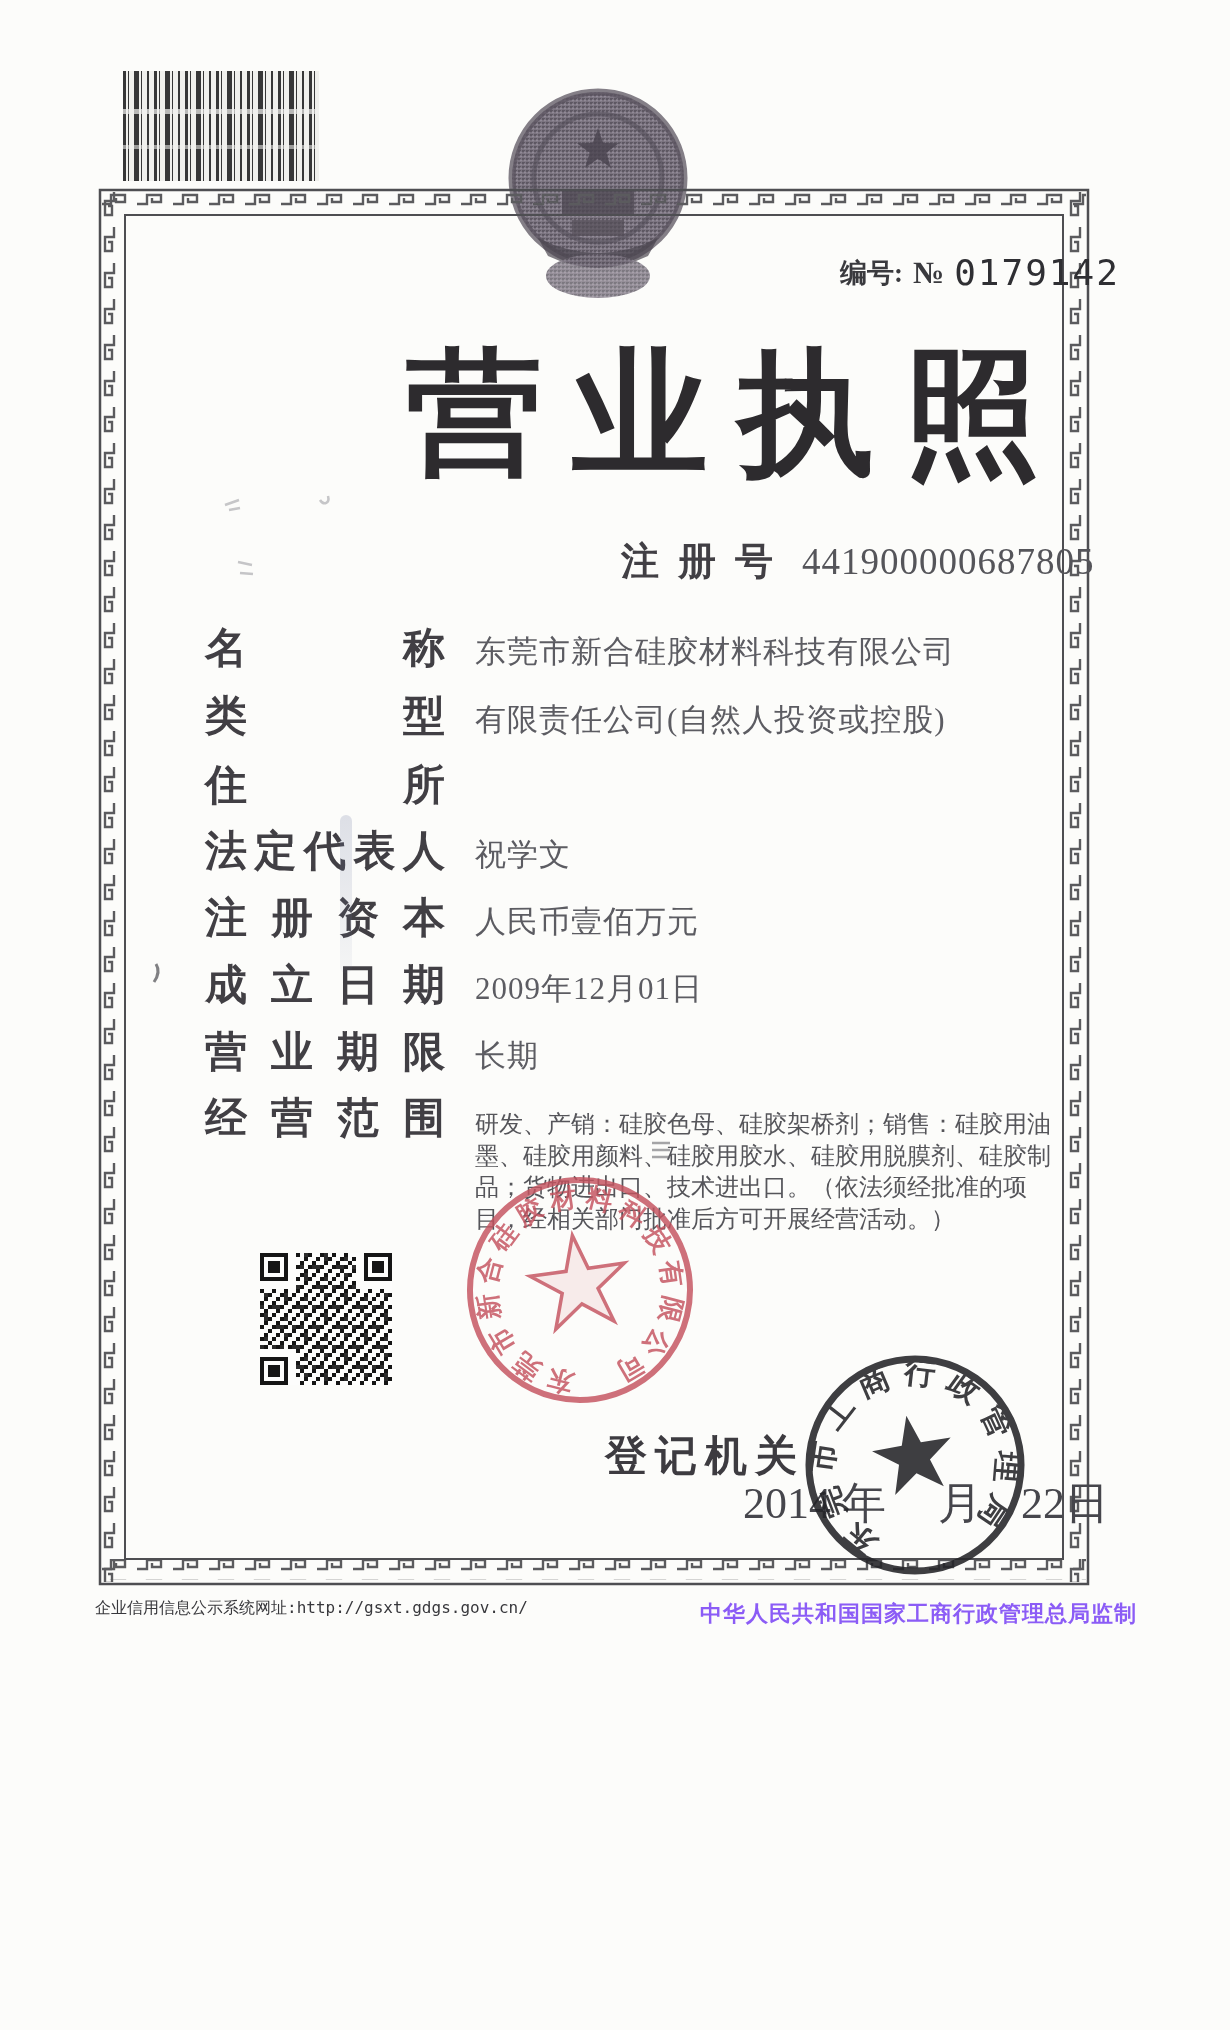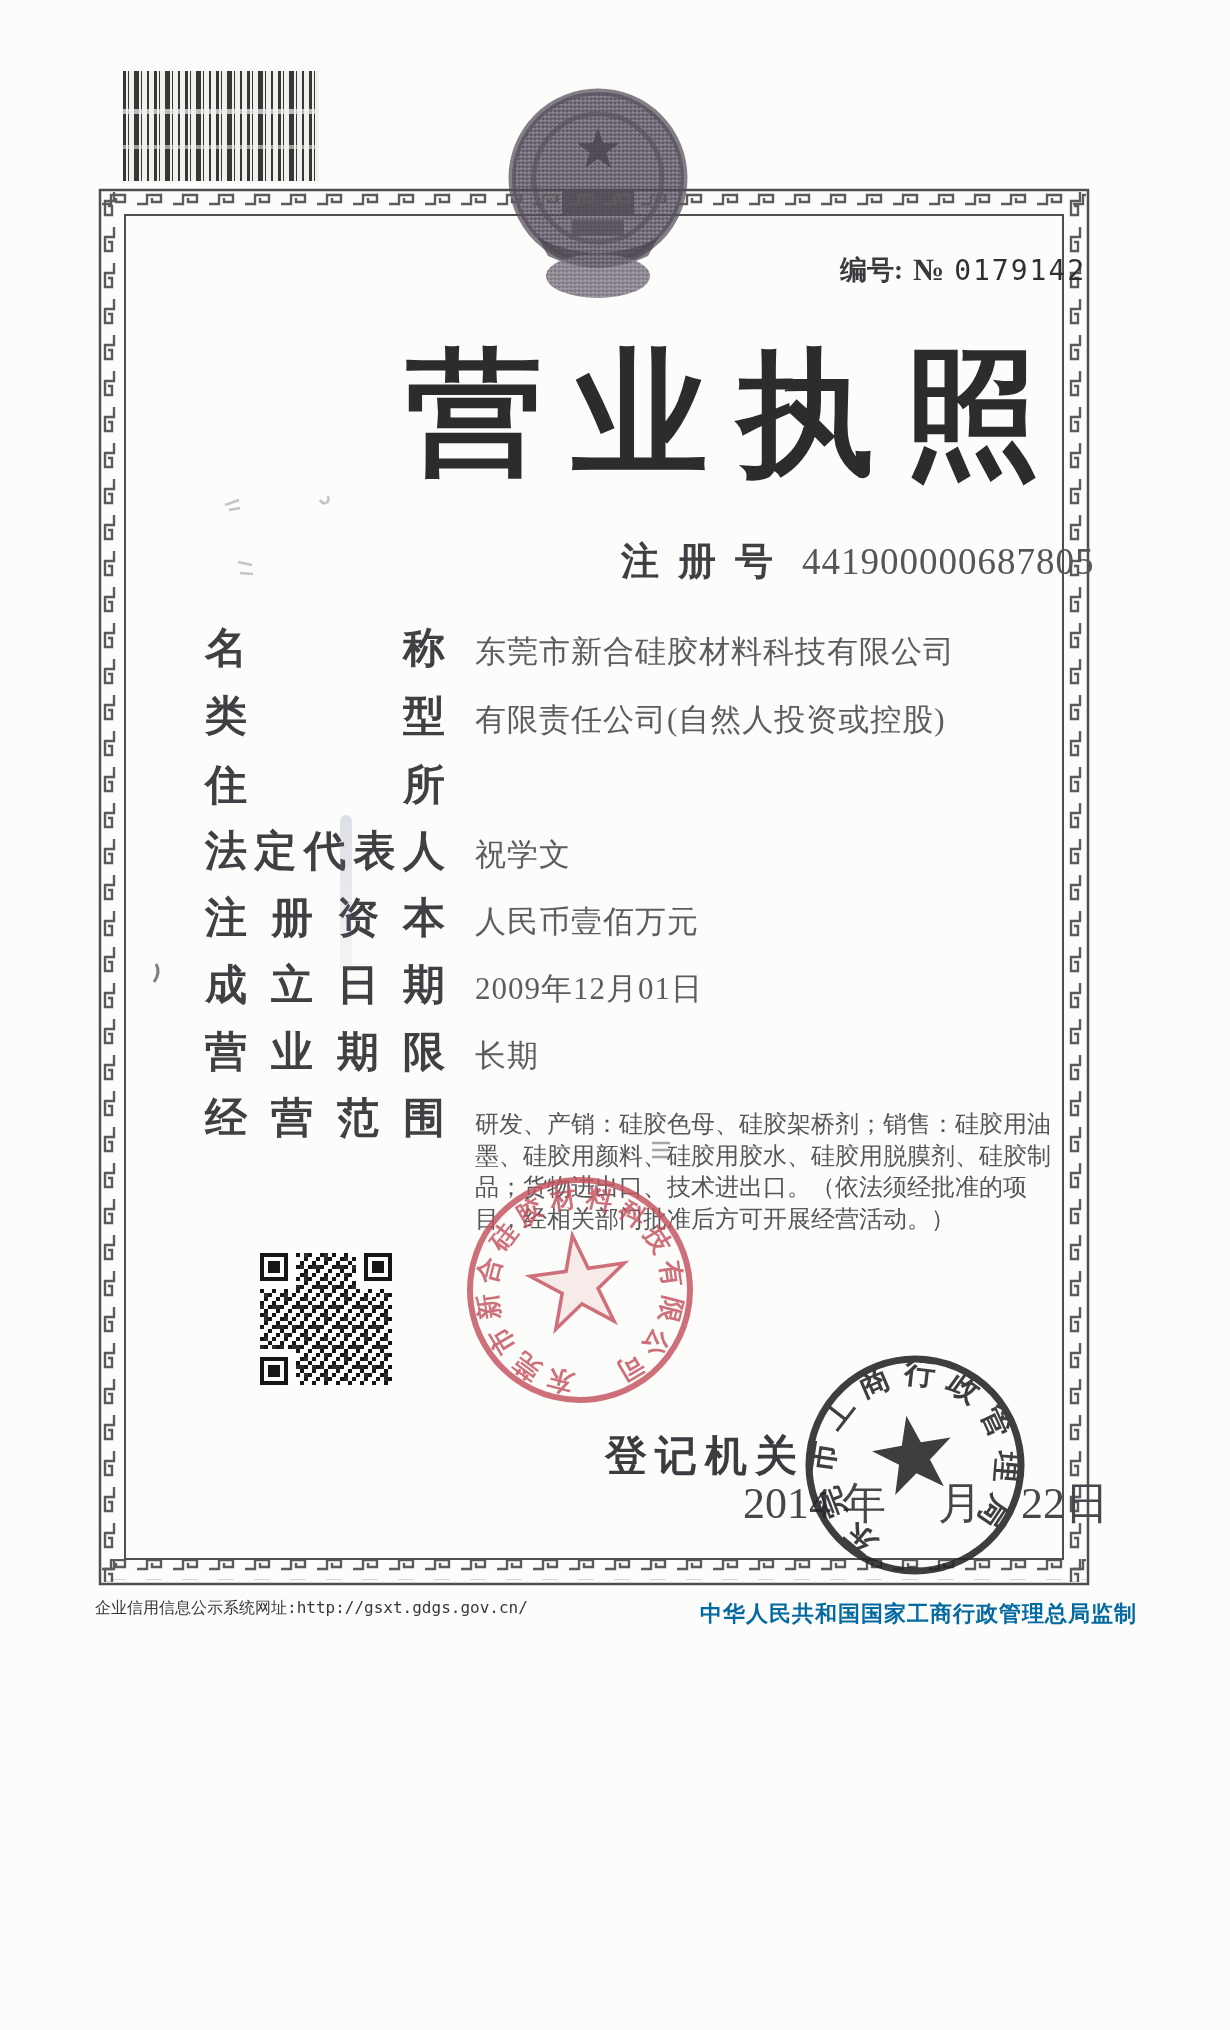--- a/index.html
+++ b/index.html
@@ -19,21 +19,21 @@
   
   .emblem{left:498px;top:78px;width:205px;height:224px;}
 
   
   .frame{left:98px;top:188px;width:992px;height:1398px;}
 
   
   .serial{left:840px;top:252px;display:flex;align-items:center;gap:10px;color:#3a3a3e;}
   .serial .lbl{font-size:27px;font-weight:600;}
   .serial .nosym{font-size:31px;font-weight:700;}
-  .serial .num{font-size:28px;font-family:"DejaVu Sans Mono",monospace;color:#2f2f33;letter-spacing:2px;}
+  .serial .num{font-size:36px;font-family:"DejaVu Sans Mono",monospace;color:#2f2f33;letter-spacing:2px;}
 
   
   .title{left:140px;top:342px;width:930px;text-align:right;font-size:136px;line-height:1.05;
     font-family:"DejaVu Sans","Liberation Sans",sans-serif;font-weight:700;color:#2d2b2e;
     letter-spacing:30px;text-indent:30px;}
 
   
   .regno-label{left:621px;top:536px;width:152px;font-size:38px;font-weight:600;color:#413f44;}
   .regno-value{left:802px;top:540px;font-size:37px;color:#55555a;letter-spacing:1px;font-family:Liberation Serif, serif;text-align:right;}
 
@@ -52,21 +52,21 @@
   .registrar-seal{left:795px;top:1345px;width:240px;height:240px;}
 
   
   .registrar-label{left:605px;top:1428px;width:192px;font-size:42px;font-weight:600;color:#3d3b40;}
   .issue-date{left:743px;top:1474px;font-size:44px;color:#46464c;display:flex;align-items:baseline;}
   .issue-date .m-unit{margin-left:52px;}
   .issue-date .day{margin-left:39px;}
 
   
   .footer-left{left:95px;top:1598px;font-size:16px;color:#38383c;font-family:"DejaVu Sans Mono",monospace;letter-spacing:0;}
-  .footer-right{left:700px;top:1599px;font-size:22px;font-weight:700;color:#0369a1;letter-spacing:1px;}
+  .footer-right{left:700px;top:1599px;font-size:22px;font-weight:700;color:#8b5cf6;letter-spacing:1px;}
 
   
   .smudge{left:340px;top:815px;width:12px;height:158px;border-radius:8px;
     background:linear-gradient(rgba(110,120,160,.22),rgba(110,120,160,.05));}
   .marks{pointer-events:none;}
 </style>
 </head>
 <body>
 
 <div class="page">

